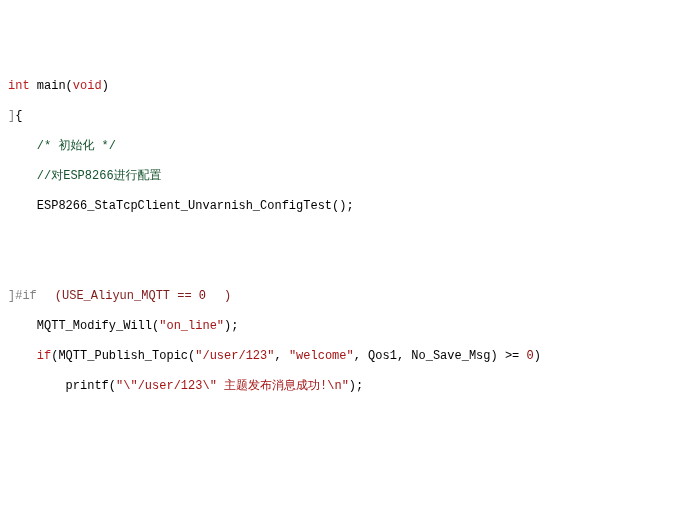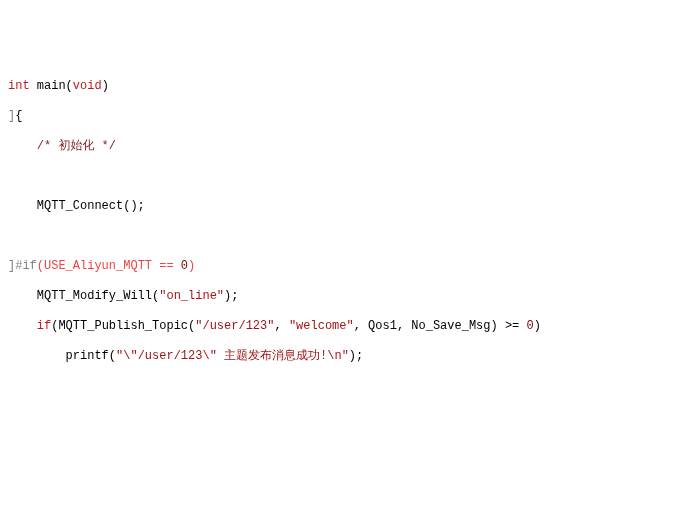--- a/index.html
+++ b/index.html
@@ -9,38 +9,39 @@
     font-size: 12px;
     line-height: 15px;
     background: #ffffff;
     color: #000000;
     white-space: pre;
     width: 675px;
     box-sizing: border-box;
   }
   .line { display: block; min-height: 15px; }
   .kw { color: #b91c1c; }
-  .cmt { color: #7f1d1d; }
+  .cmt { color: #14532d; }
   .str { color: #a31515; }
   .num { color: #800000; }
   .pp { color: #808080; text-align: center; }
-  .mg { color: #ef4444; }
+  .mg { color: #7f1d1d; margin-left: 18px; }
   .gut { color: #808080; }
 </style>
 </head>
 <body>
 
 
 
 <div id="editor">
 <span class="line"><span class="kw">int</span><span> main(</span><span class="kw">void</span><span>)</span></span>
 <span class="line"><span class="gut">]</span><span>{</span></span>
 <span class="line"><span class="cmt">    /* 初始化 */</span></span>
+<span class="line"><span class="cmt">    //对ESP8266进行配置</span></span>
+<span class="line"><span>    ESP8266_StaTcpClient_Unvarnish_ConfigTest();</span></span>
 <span class="line"><span></span></span>
-<span class="line"><span>    MQTT_Connect();</span></span>
 <span class="line"><span></span></span>
 <span class="line"><span class="gut">]</span><span class="pp">#if</span><span class="mg">(USE_Aliyun_MQTT == </span><span class="num">0</span><span class="mg">)</span></span>
 <span class="line"><span>    MQTT_Modify_Will(</span><span class="str">"on_line"</span><span>);</span></span>
 <span class="line"><span>    </span><span class="kw">if</span><span>(MQTT_Publish_Topic(</span><span class="str">"/user/123"</span><span>, </span><span class="str">"welcome"</span><span>, Qos1, No_Save_Msg) &gt;= </span><span class="num">0</span><span>)</span></span>
 <span class="line"><span>        printf(</span><span class="str">"\"/user/123\" 主题发布消息成功!\n"</span><span>);</span></span>
 
 
 
 
 

